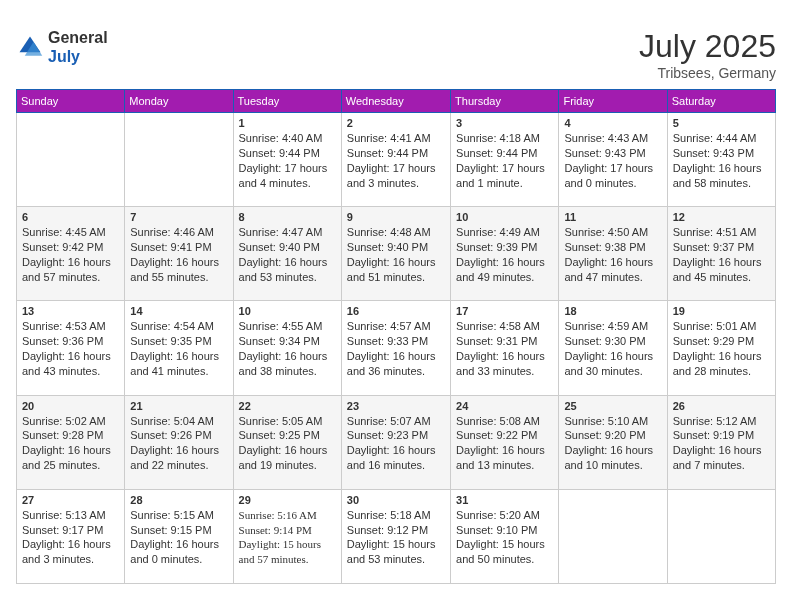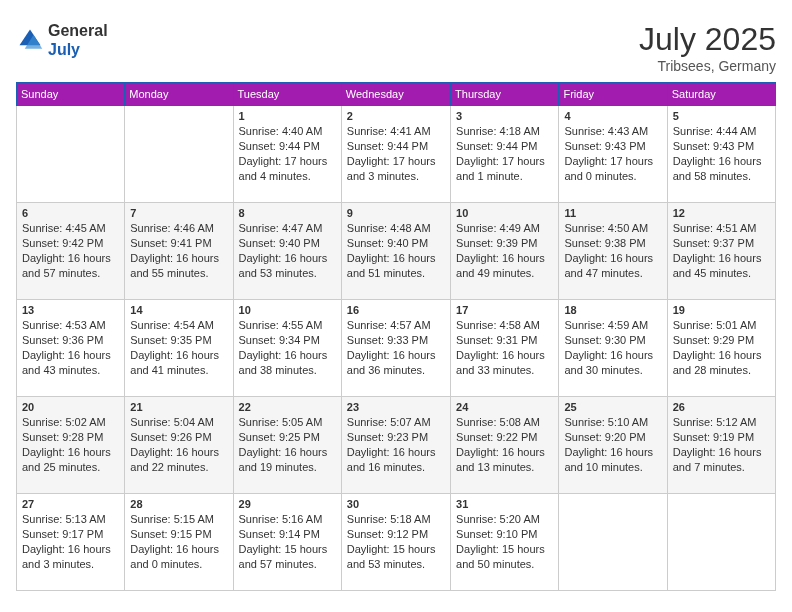--- a/index.html
+++ b/index.html
@@ -6,21 +6,21 @@
     body {
       font-family: Arial, sans-serif;
       background: #fff;
       width: 792px;
       height: 612px;
       overflow: hidden;
     }
     .page {
       width: 792px;
       height: 612px;
-      padding: 21px 16px;
+      padding: 28px 16px;
       display: flex;
       flex-direction: column;
     }
     .header {
       display: flex;
       justify-content: space-between;
       align-items: flex-start;
       margin-bottom: 8px;
     }
     .logo {
@@ -301,21 +301,21 @@
 Daylight: 16 hours and 3 minutes.</div>
           </td>
           <td>
             <span class="day-number">28</span>
             <div class="day-info" style="white-space: pre-line;">Sunrise: 5:15 AM
 Sunset: 9:15 PM
 Daylight: 16 hours and 0 minutes.</div>
           </td>
           <td>
             <span class="day-number">29</span>
-            <div class="day-info" style="white-space: pre-line;">Sunrise: 5:16 AM
+            <div class="day-info" style="white-space: pre-line; font-family: Liberation Serif, serif;">Sunrise: 5:16 AM
 Sunset: 9:14 PM
 Daylight: 15 hours and 57 minutes.</div>
           </td>
           <td>
             <span class="day-number">30</span>
             <div class="day-info" style="white-space: pre-line;">Sunrise: 5:18 AM
 Sunset: 9:12 PM
 Daylight: 15 hours and 53 minutes.</div>
           </td>
           <td>

